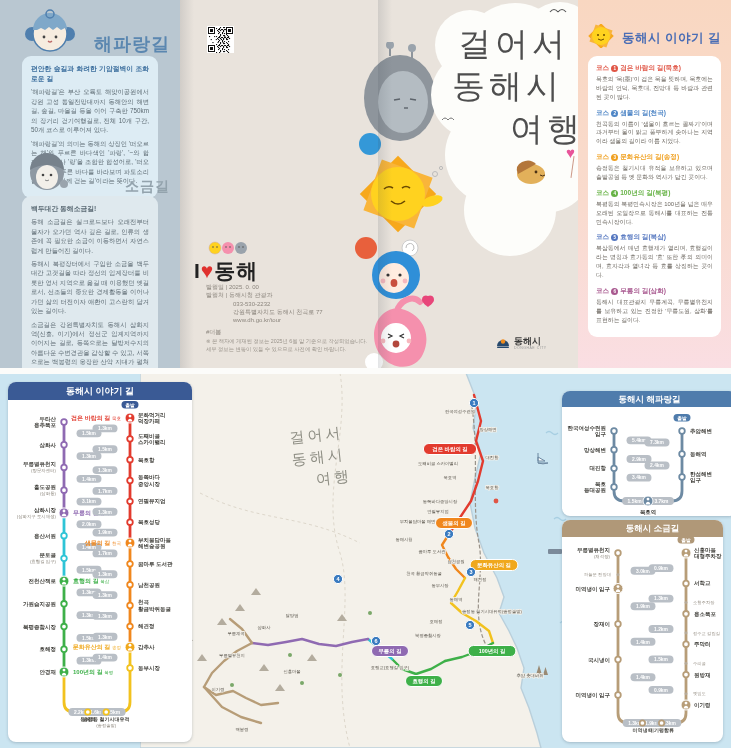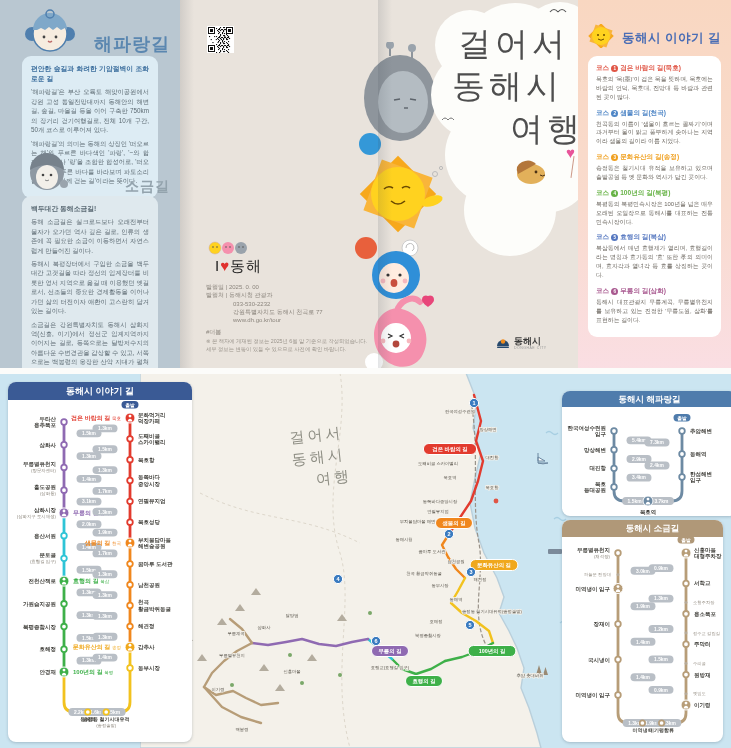--- a/index.html
+++ b/index.html
@@ -15,21 +15,21 @@
   .fold{position:absolute;top:0;height:370px;width:14px;pointer-events:none;
         background:linear-gradient(90deg,rgba(60,70,80,.14),rgba(60,70,80,0));}
   .gap-strip{position:absolute;left:0;top:368px;width:731px;height:6px;background:#fcfcfa;z-index:5;}
   .trail-head{position:absolute;display:flex;align-items:flex-end;}
   .trail-title{font-weight:bold;letter-spacing:1px;}
   .info-card{position:absolute;background:#ddecf4;border-radius:9px;padding:8px 9px;
              font-size:6.3px;line-height:1.5;color:#5c6a72;text-align:justify;}
   .info-card .card-head{font-weight:bold;color:#3d6f9e;font-size:6.8px;margin-bottom:3px;}
   .info-card p{margin:0 0 4px 0;}
   .qr{position:absolute;left:27px;top:26px;}
-  .logo-idh{position:absolute;left:35px;top:257px;font-size:15px;font-weight:normal;color:#222;letter-spacing:1px;}
+  .logo-idh{position:absolute;left:14px;top:257px;font-size:21px;font-weight:bold;color:#222;letter-spacing:1px;}
   .logo-idh .hrt{color:#e0312e;}
   .minichars{position:absolute;left:27px;top:238px;}
   .pub{position:absolute;left:26px;top:283px;width:160px;font-size:6px;color:#8c867e;line-height:1.38;}
   .pub .ind{padding-left:27px;}
   .pub .tag{margin-top:4px;}
   .disc{position:absolute;left:26px;top:338px;width:190px;font-size:5.3px;color:#9a948c;line-height:1.45;}
   .citylogo{position:absolute;left:316px;top:336px;display:flex;align-items:center;gap:4px;}
   .citylogo .ct{font-size:9px;font-weight:bold;color:#3a3a3a;line-height:1;}
   .citylogo .ce{font-size:3.5px;color:#999;letter-spacing:.5px;}
   .cloud{position:absolute;left:250px;top:0px;}

